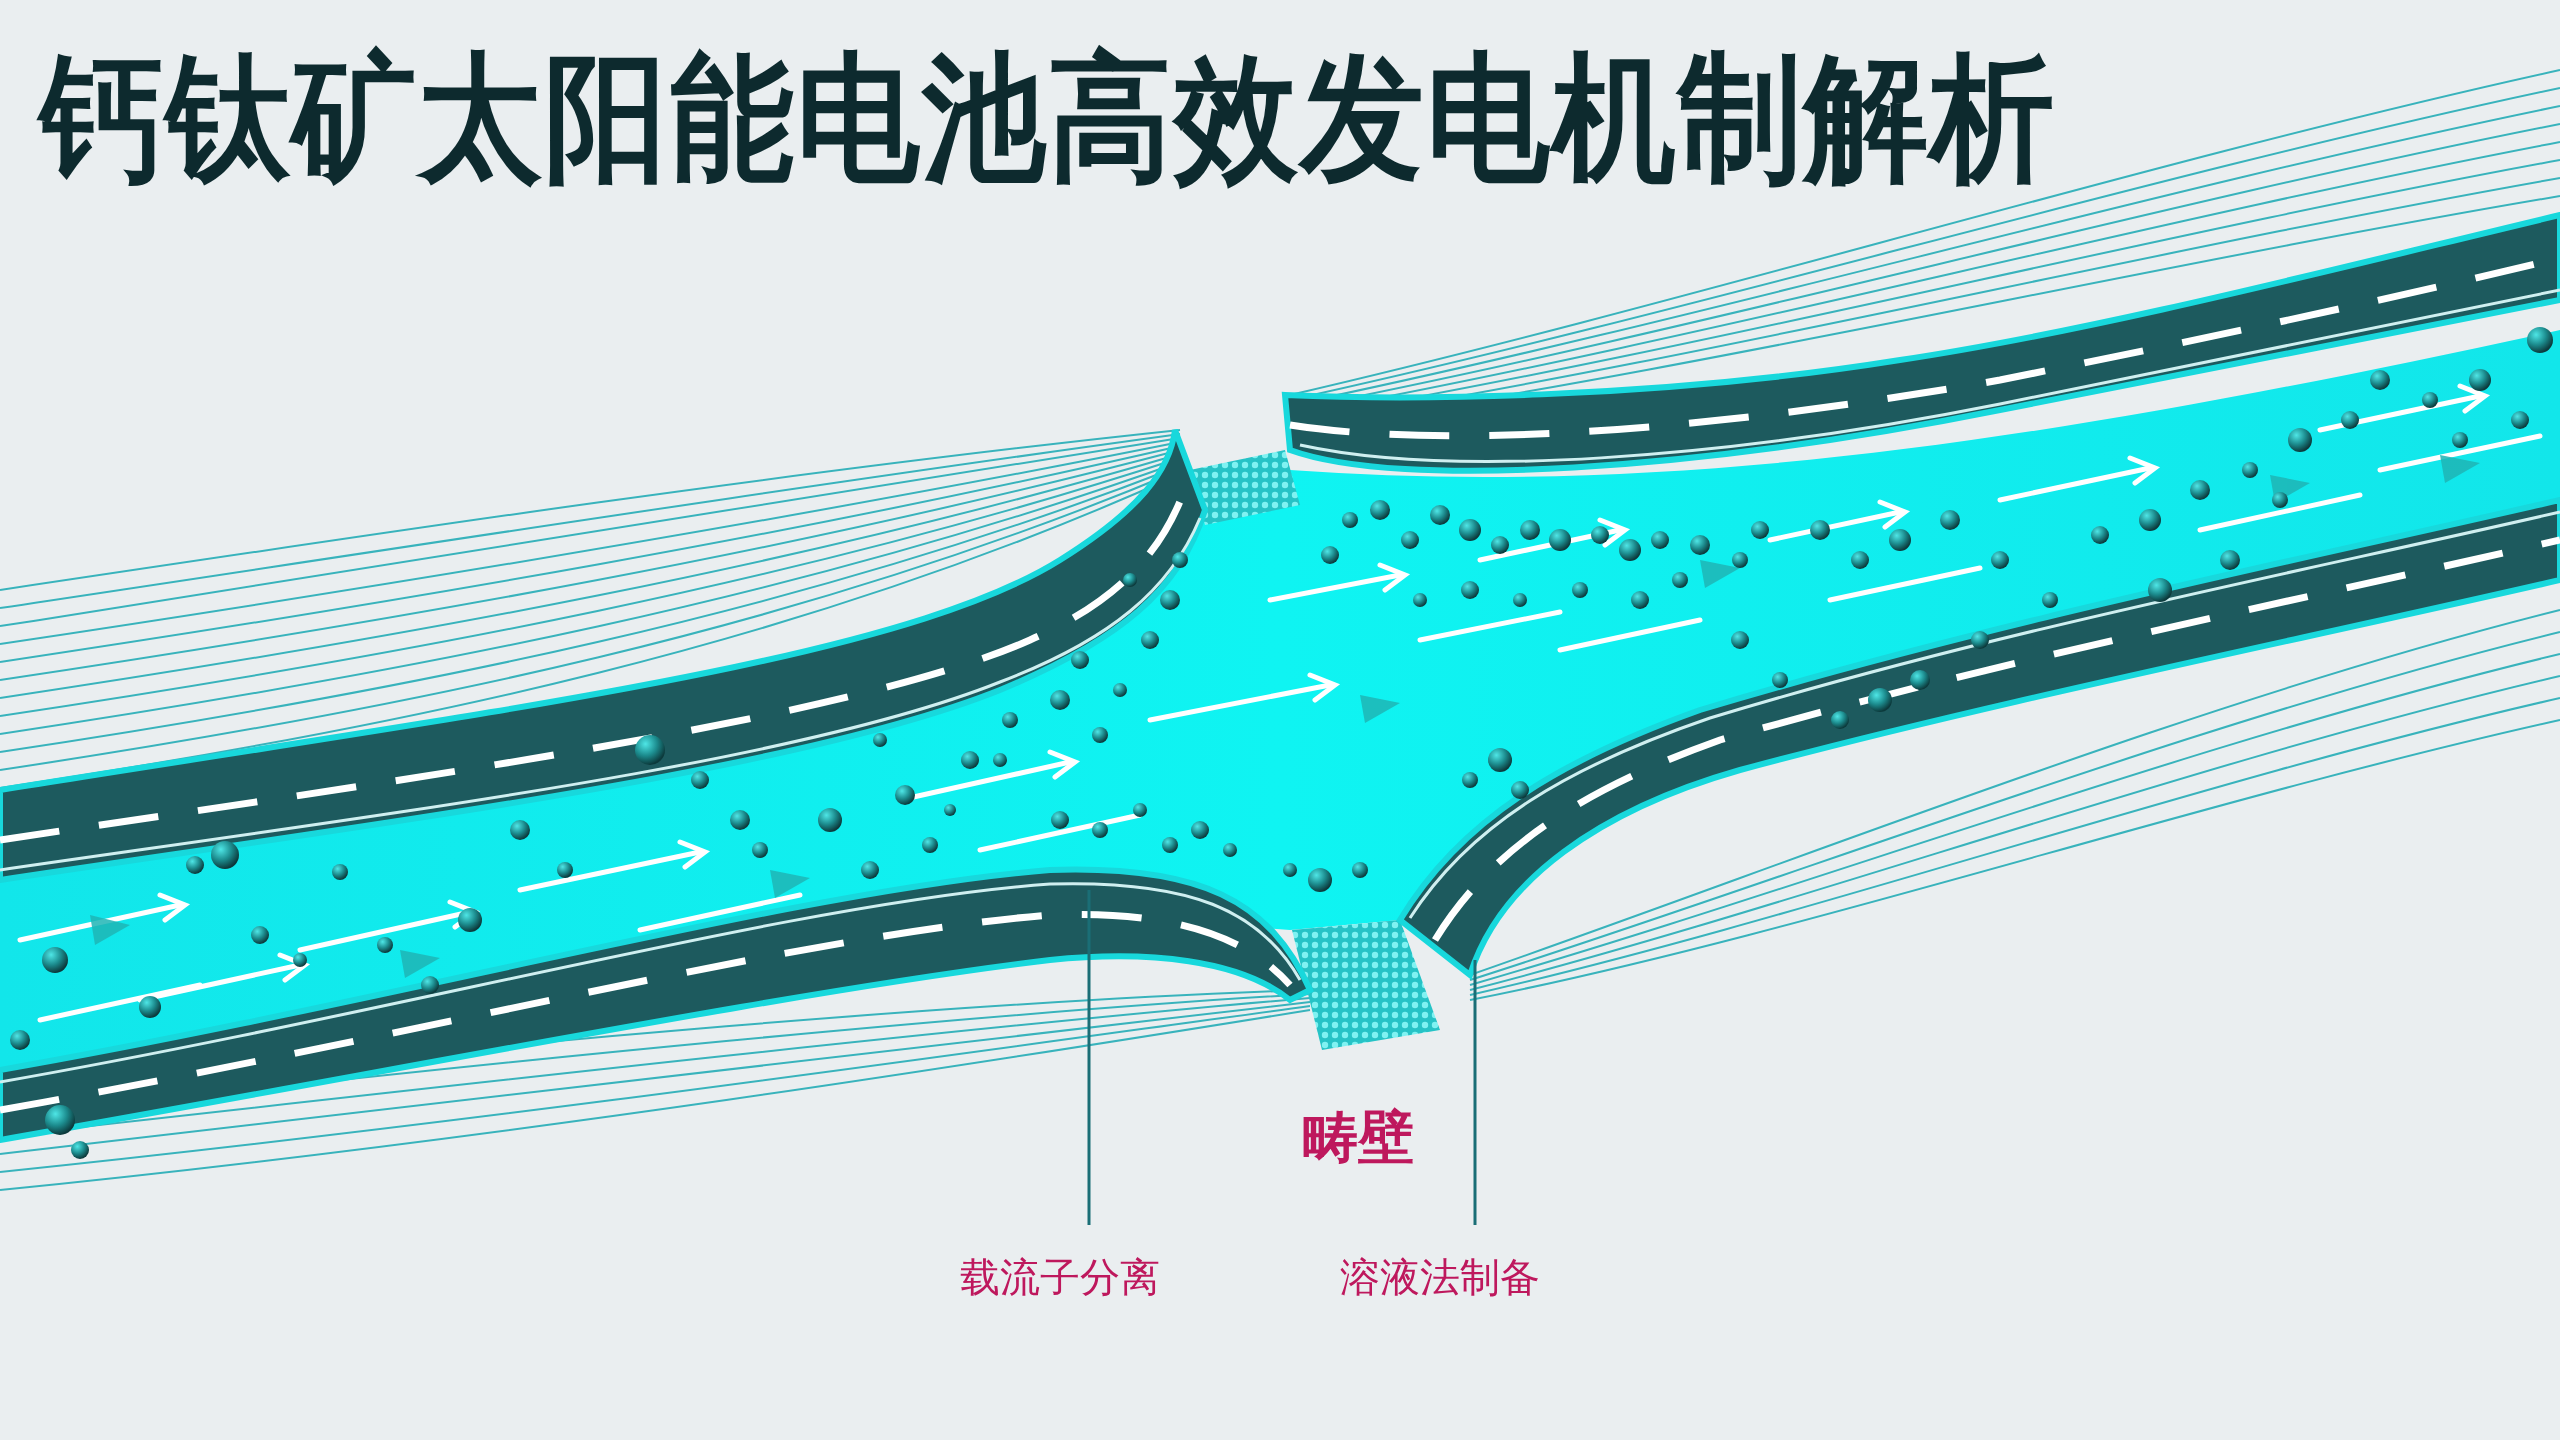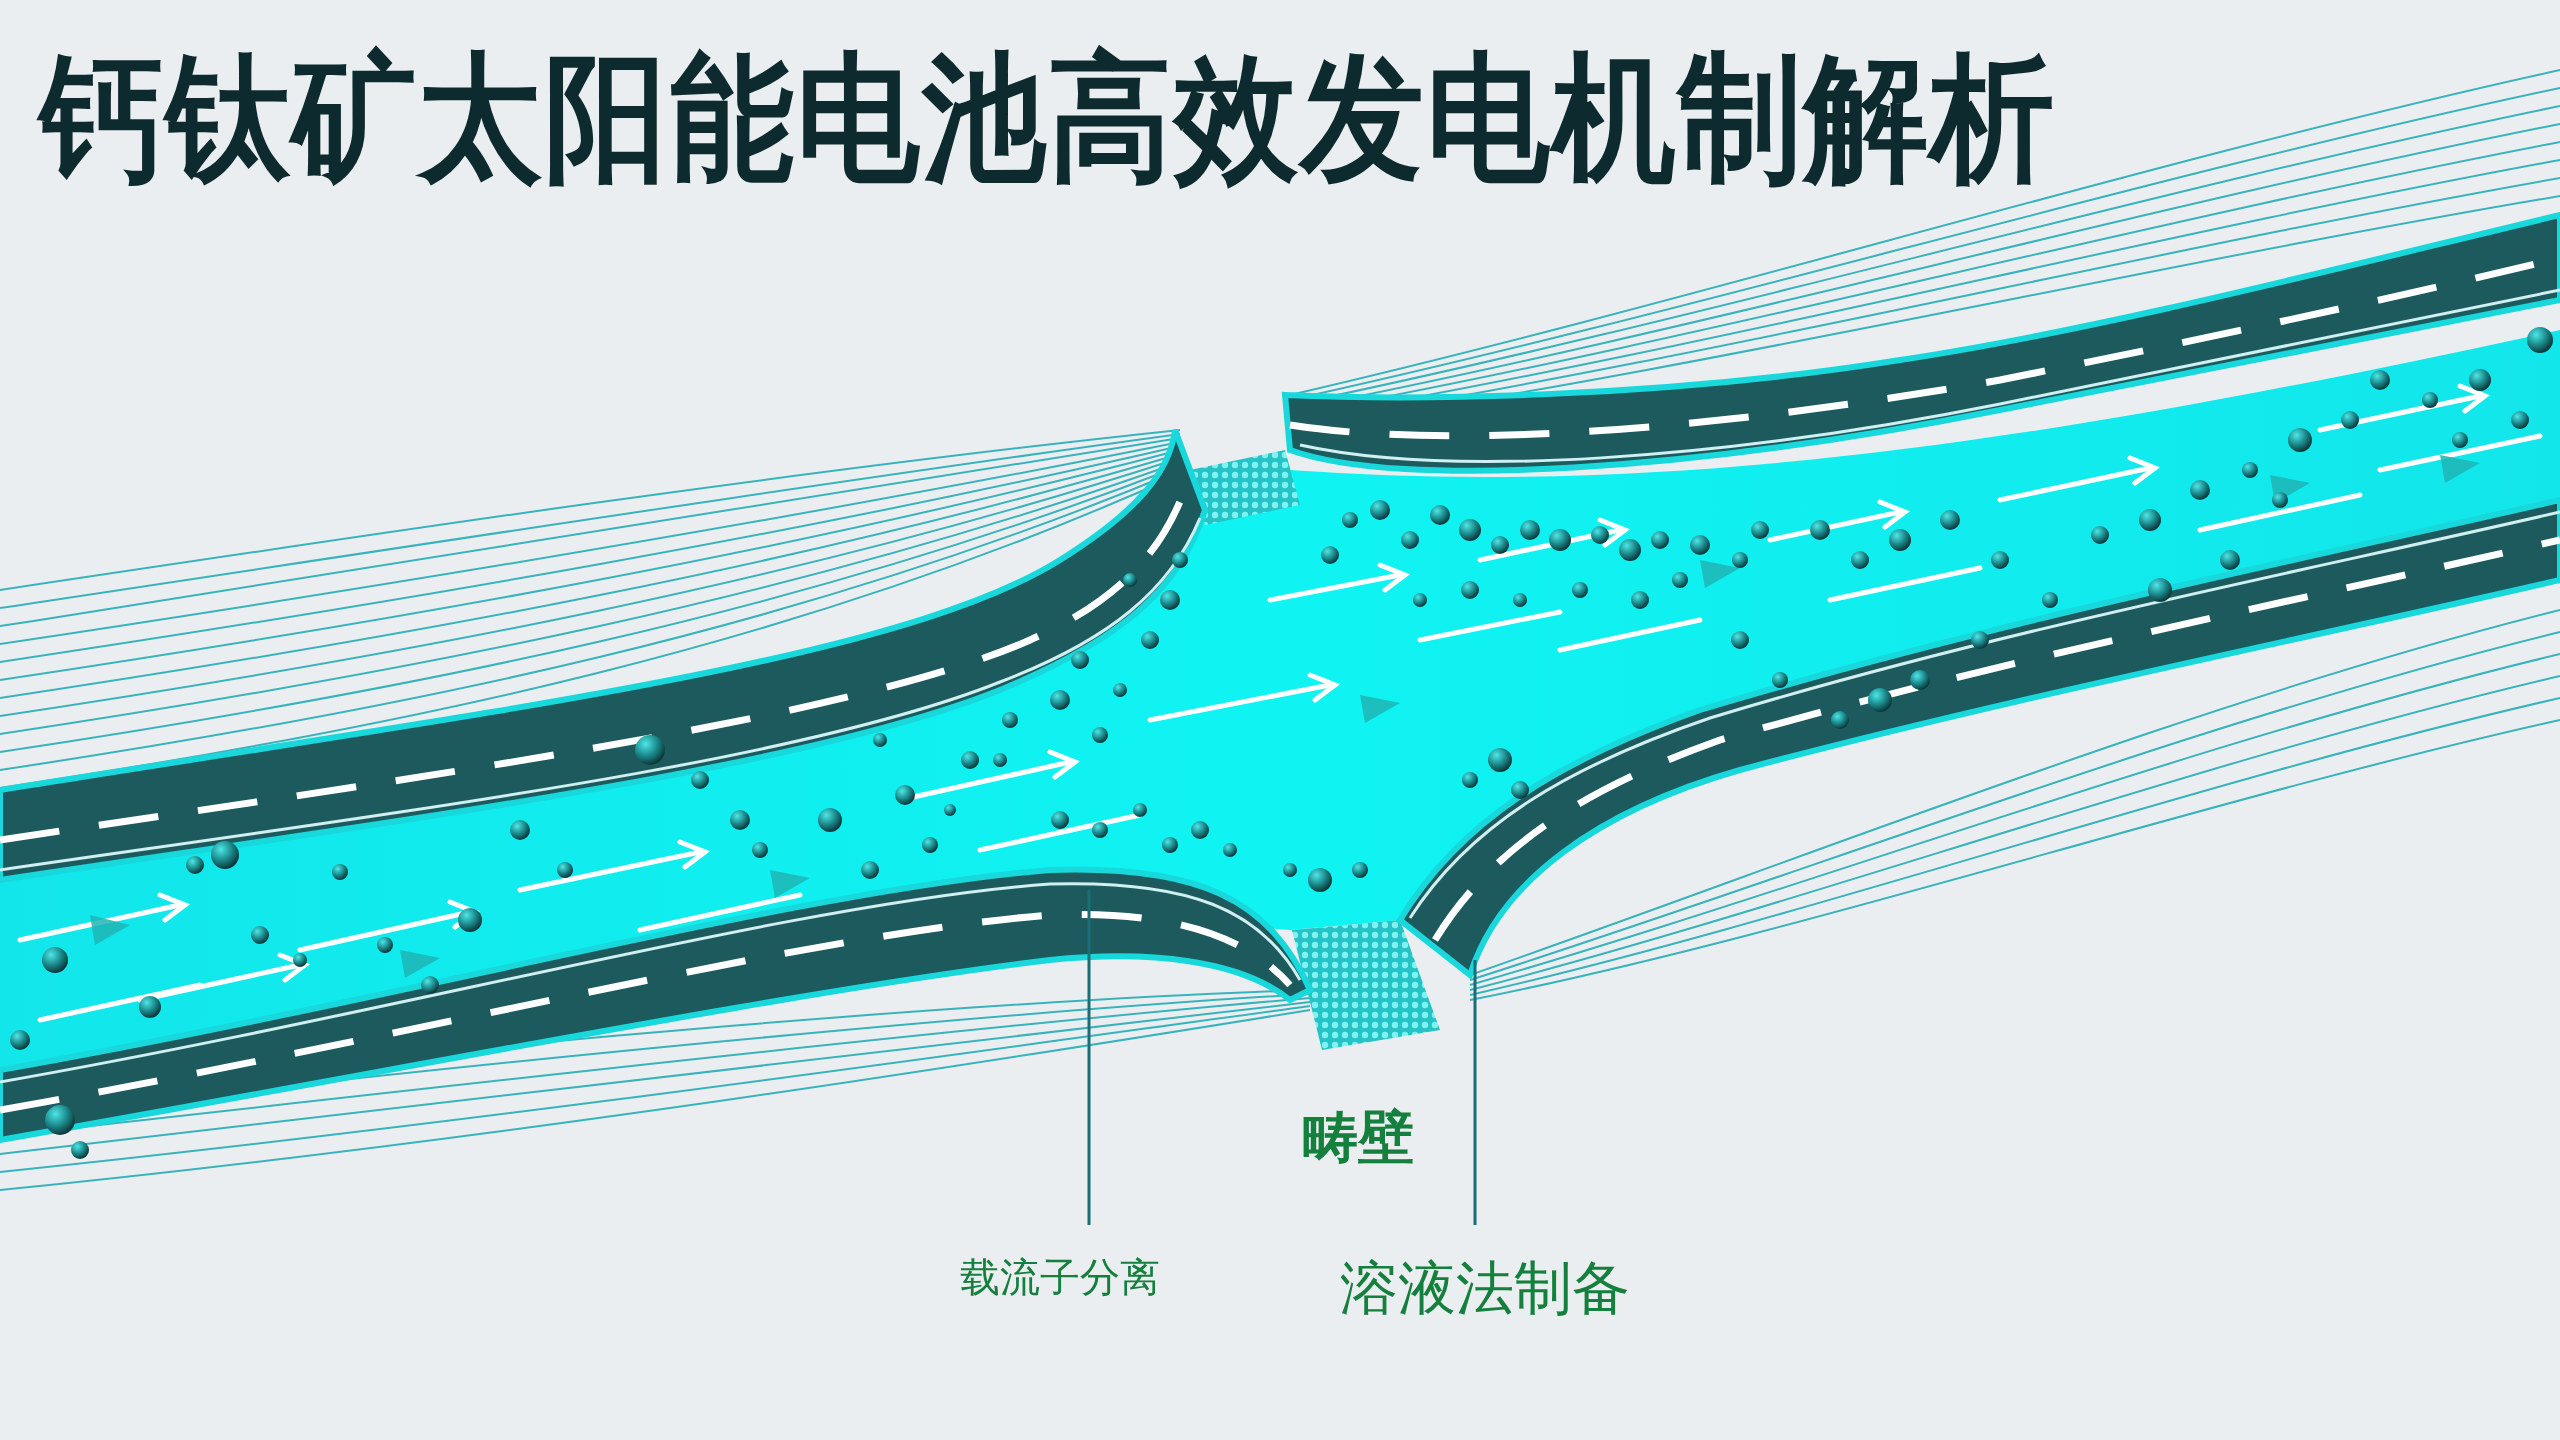--- a/index.html
+++ b/index.html
@@ -10,25 +10,25 @@
     font-family: "DejaVu Sans", "Liberation Sans", sans-serif;
   }
   .title {
     position: absolute; left: 40px; top: 42px;
     font-size: 124px; font-weight: 700; letter-spacing: 2px;
     color: #0d2a2e; line-height: 1.1; white-space: nowrap;
     transform: scaleY(1.12); transform-origin: left top;
   }
   svg.scene { position: absolute; left: 0; top: 0; }
   .label {
-    position: absolute; white-space: nowrap; color: #15803d;
+    position: absolute; white-space: nowrap; color: #be185d;
   }
   .label-wall { left: 1302px; top: 1100px; font-size: 56px; font-weight: 700; }
   .label-sep { left: 960px; top: 1250px; font-size: 40px; }
-  .label-sol { left: 1340px; top: 1250px; font-size: 58px; }
+  .label-sol { left: 1340px; top: 1250px; font-size: 40px; }
 </style>
 </head>
 <body>
 
 <div class="title">钙钛矿太阳能电池高效发电机制解析</div>
 
 <svg class="scene" width="2560" height="1440" viewBox="0 0 2560 1440" xmlns="http://www.w3.org/2000/svg">
   <defs>
     <radialGradient id="ball" cx="35%" cy="30%" r="70%">
       <stop offset="0%" stop-color="#4ee6e6"></stop>

